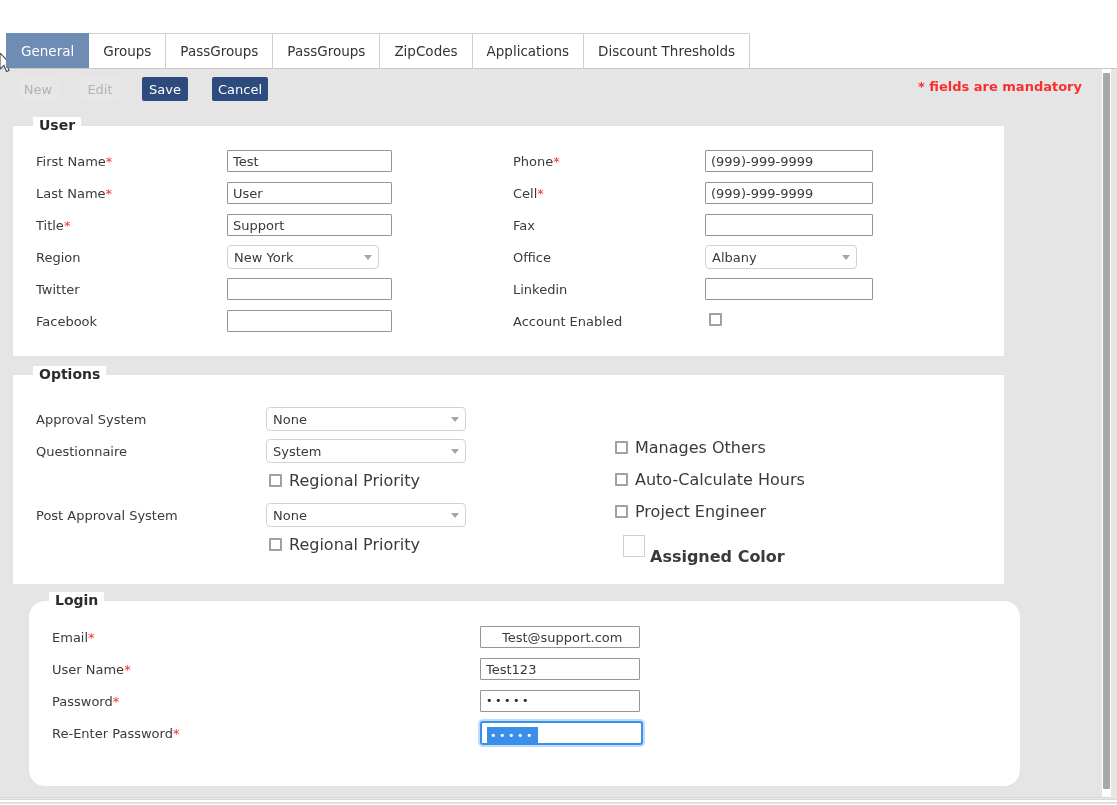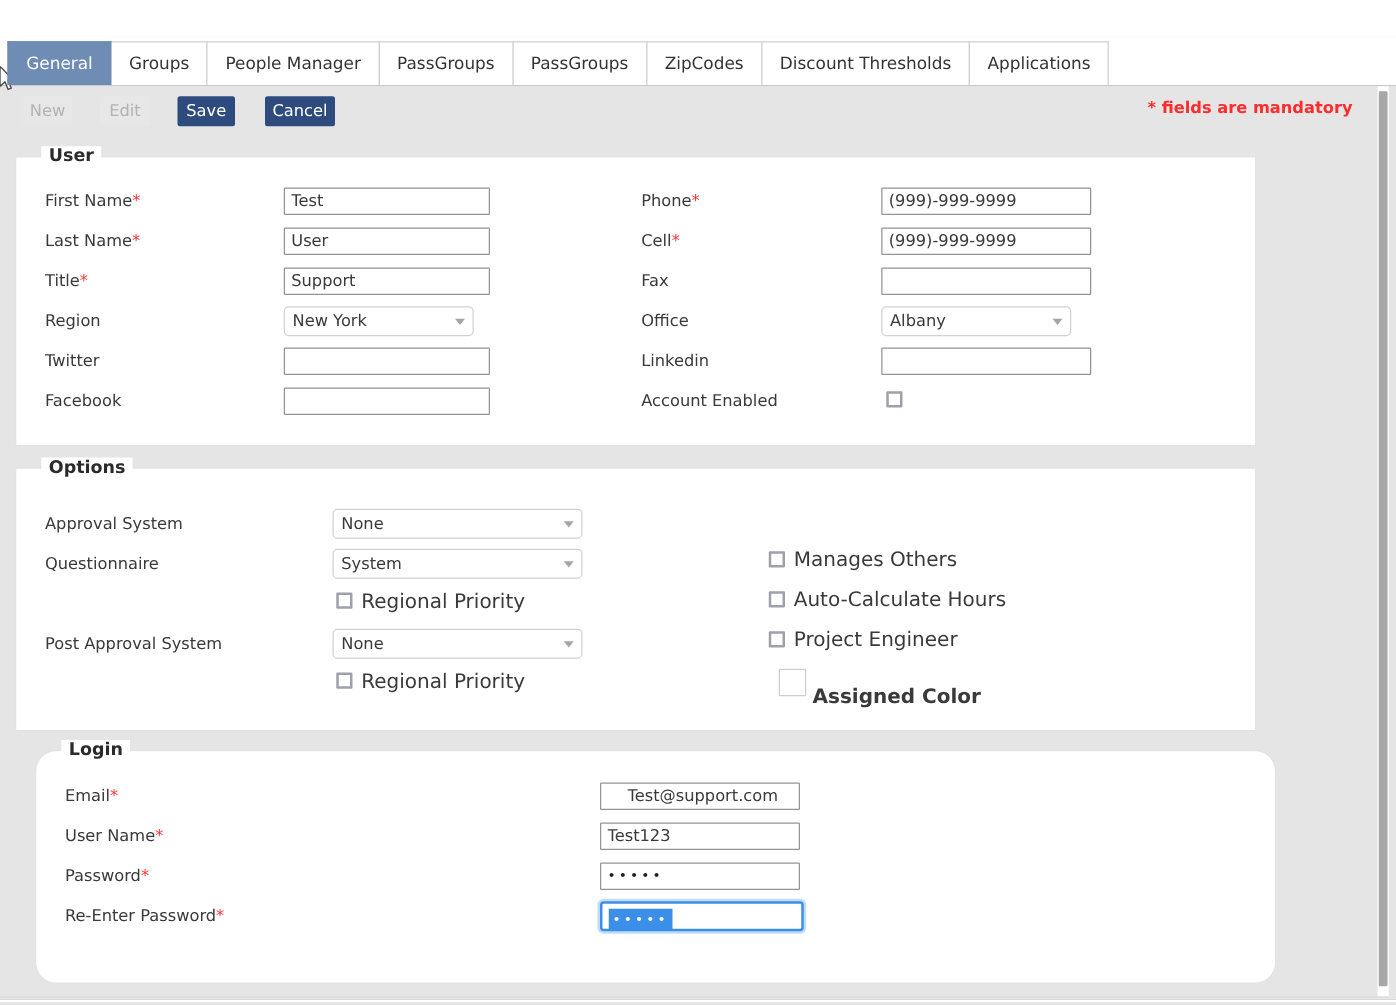--- a/index.html
+++ b/index.html
@@ -234,36 +234,33 @@
 <div class="page">
 
   <div class="tabbar">
     <div class="tab active" style="margin-left:6px;">
         <span>General</span>
       </div>
     <div class="tab">
         <span>Groups</span>
       </div>
     <div class="tab">
-        <span>People Manager</span>
-      </div>
-    <div class="tab">
         <span>PassGroups</span>
       </div>
     <div class="tab">
         <span>PassGroups</span>
       </div>
     <div class="tab">
         <span>ZipCodes</span>
       </div>
     <div class="tab">
+        <span>Applications</span>
+      </div>
+    <div class="tab">
         <span>Discount Thresholds</span>
-      </div>
-    <div class="tab">
-        <span>Applications</span>
       </div>
   </div>
 
   <div class="toolbar">
     <button class="btn disabled" style="left:18px; width:40px;">New</button>
     <button class="btn disabled" style="left:80px; width:40px;">Edit</button>
     <button class="btn primary" style="left:142px; width:46px;">Save</button>
     <button class="btn primary" style="left:212px; width:56px;">Cancel</button>
     <div class="mandatory-note">* fields are mandatory</div>
   </div>

